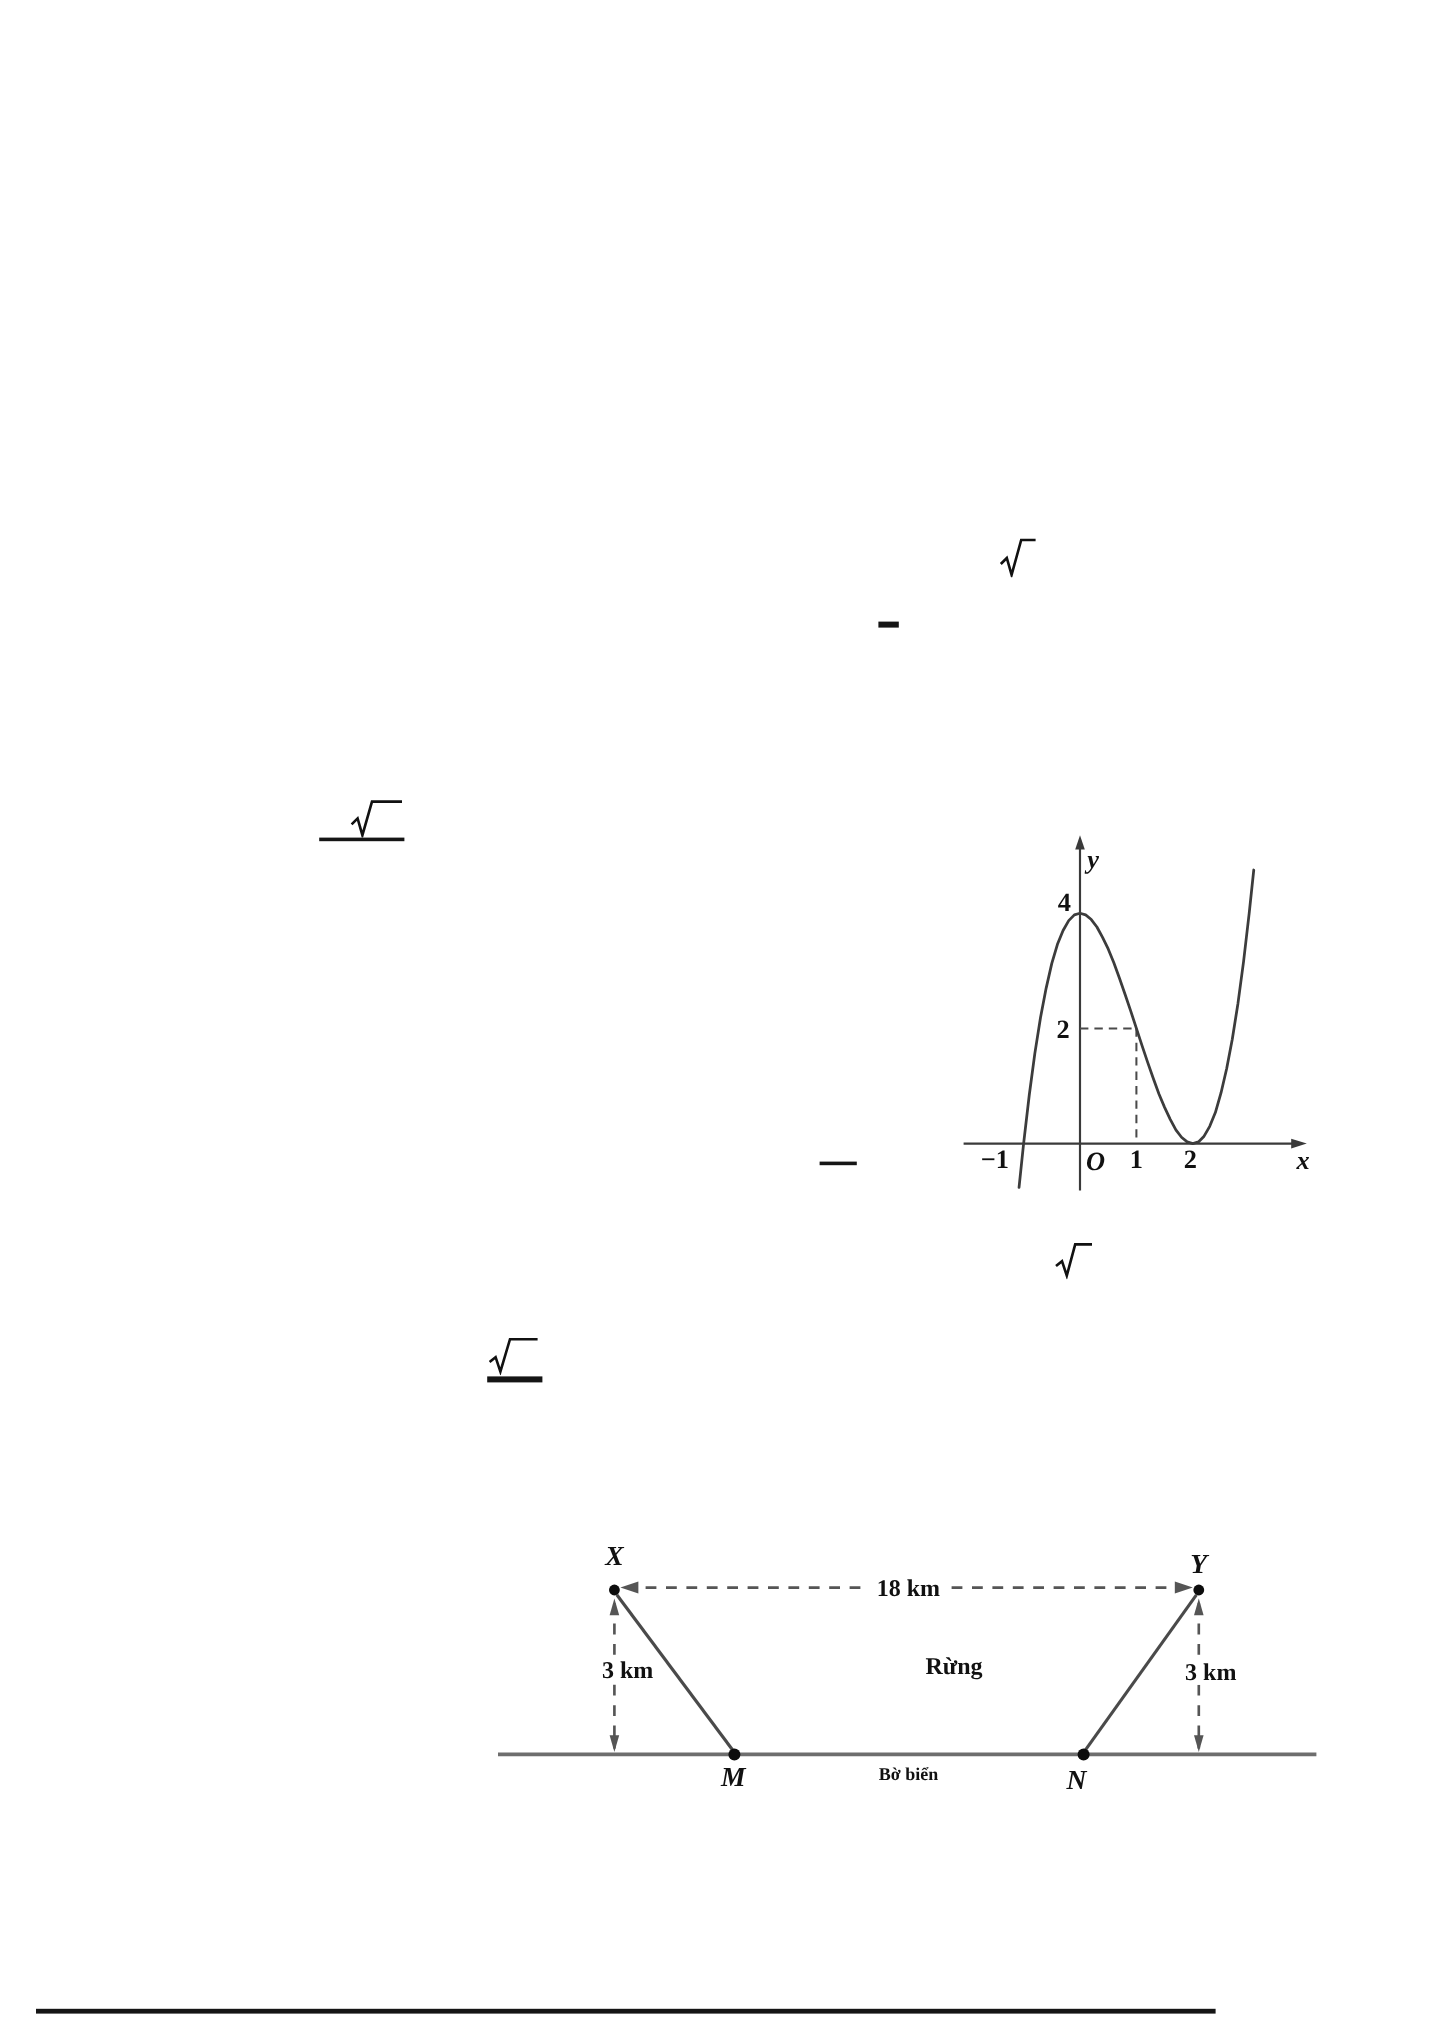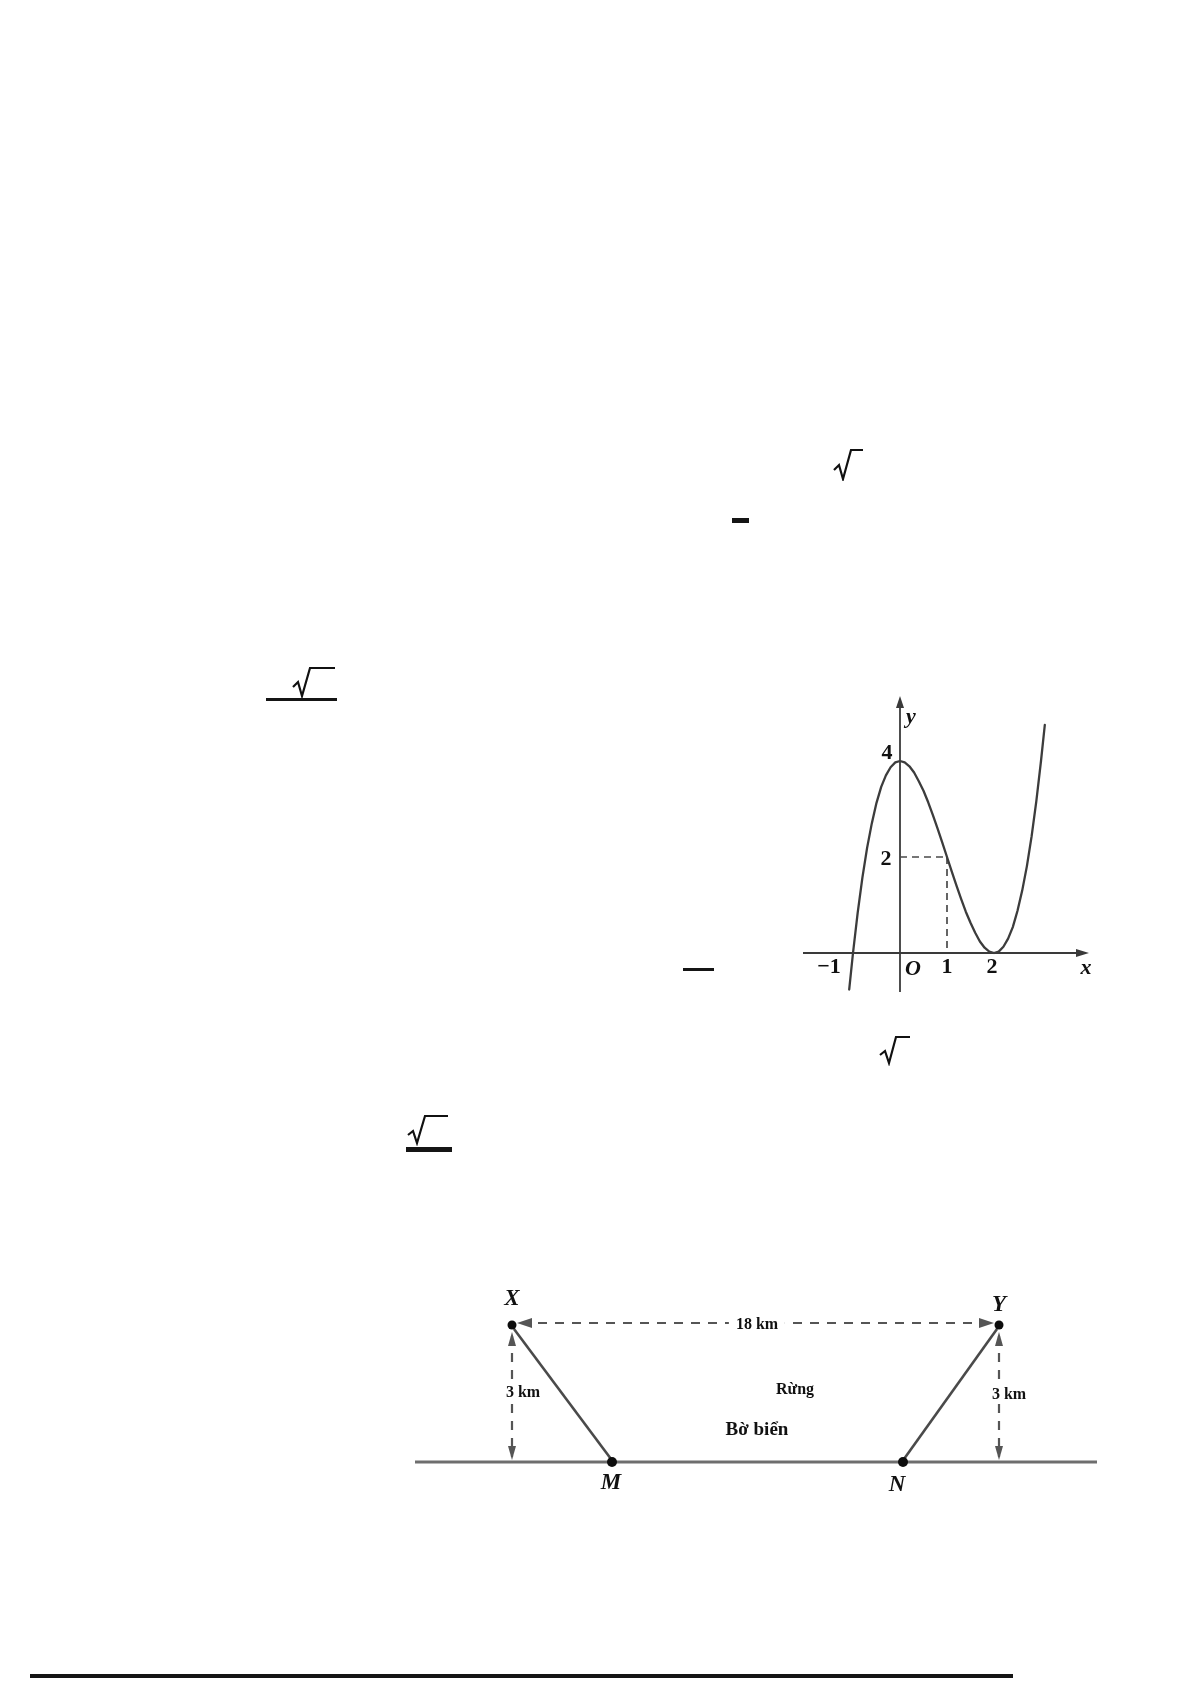--- a/index.html
+++ b/index.html
@@ -2,21 +2,21 @@
 <html><head>
 <meta charset="utf-8">
 <style>
   html,body{margin:0;padding:0;background:#ffffff;}
   .page{position:relative;width:1192px;height:1685px;background:#ffffff;overflow:hidden;
         font-family:"Liberation Serif","DejaVu Serif",serif;color:#111;}
   .abs{position:absolute;}
   .lbl{position:absolute;transform:translate(-50%,-50%);font-weight:bold;white-space:nowrap;
        font-size:22px;line-height:1;color:#111;}
   .it{font-style:italic;}
-  .sm{font-size:16px;}
+  .sm{font-size:20px;}
   .bg{background:#ffffff;padding:0 7px;}
   .bar{position:absolute;background:#151515;}
   .axis{stroke:#3a3a3a;stroke-width:1.8;fill:none;}
   .axfill{fill:#3a3a3a;stroke:none;}
   .dash{stroke:#4a4a4a;stroke-width:1.7;stroke-dasharray:7 5;fill:none;}
   .curve{fill:none;stroke:#3c3c3c;stroke-width:2.3;stroke-linejoin:round;stroke-linecap:round;}
   .rad{stroke:#111;stroke-width:2.2;fill:none;stroke-linejoin:miter;}
   .dimdash{stroke:#555;stroke-width:2.2;stroke-dasharray:9 8;fill:none;}
   .dimfill{fill:#555;stroke:none;}
   .solidseg{stroke:#4a4a4a;stroke-width:2.6;fill:none;}
@@ -89,17 +89,17 @@
   </svg>
 
   <div class="lbl it" style="left:512px;top:1297px;font-size:23px">X</div>
   <div class="lbl it" style="left:999px;top:1303px;font-size:23px">Y</div>
   <div class="lbl it" style="left:611px;top:1481px;font-size:23px">M</div>
   <div class="lbl it" style="left:897px;top:1483px;font-size:23px">N</div>
   <div class="lbl sm bg" style="left:757px;top:1324px">18 km</div>
   <div class="lbl sm bg" style="left:523px;top:1392px">3 km</div>
   <div class="lbl sm bg" style="left:1009px;top:1394px">3 km</div>
   <div class="lbl sm" style="left:795px;top:1389px">Rừng</div>
-  <div class="lbl" style="left:757px;top:1428px;font-size:19px">Bờ biển</div>
+  <div class="lbl" style="left:757px;top:1480px;font-size:15px">Bờ biển</div>
 
   <div class="bar" style="left:30px;top:1674px;width:983px;height:4px"></div>
 
 </div>
 
 </body></html>

